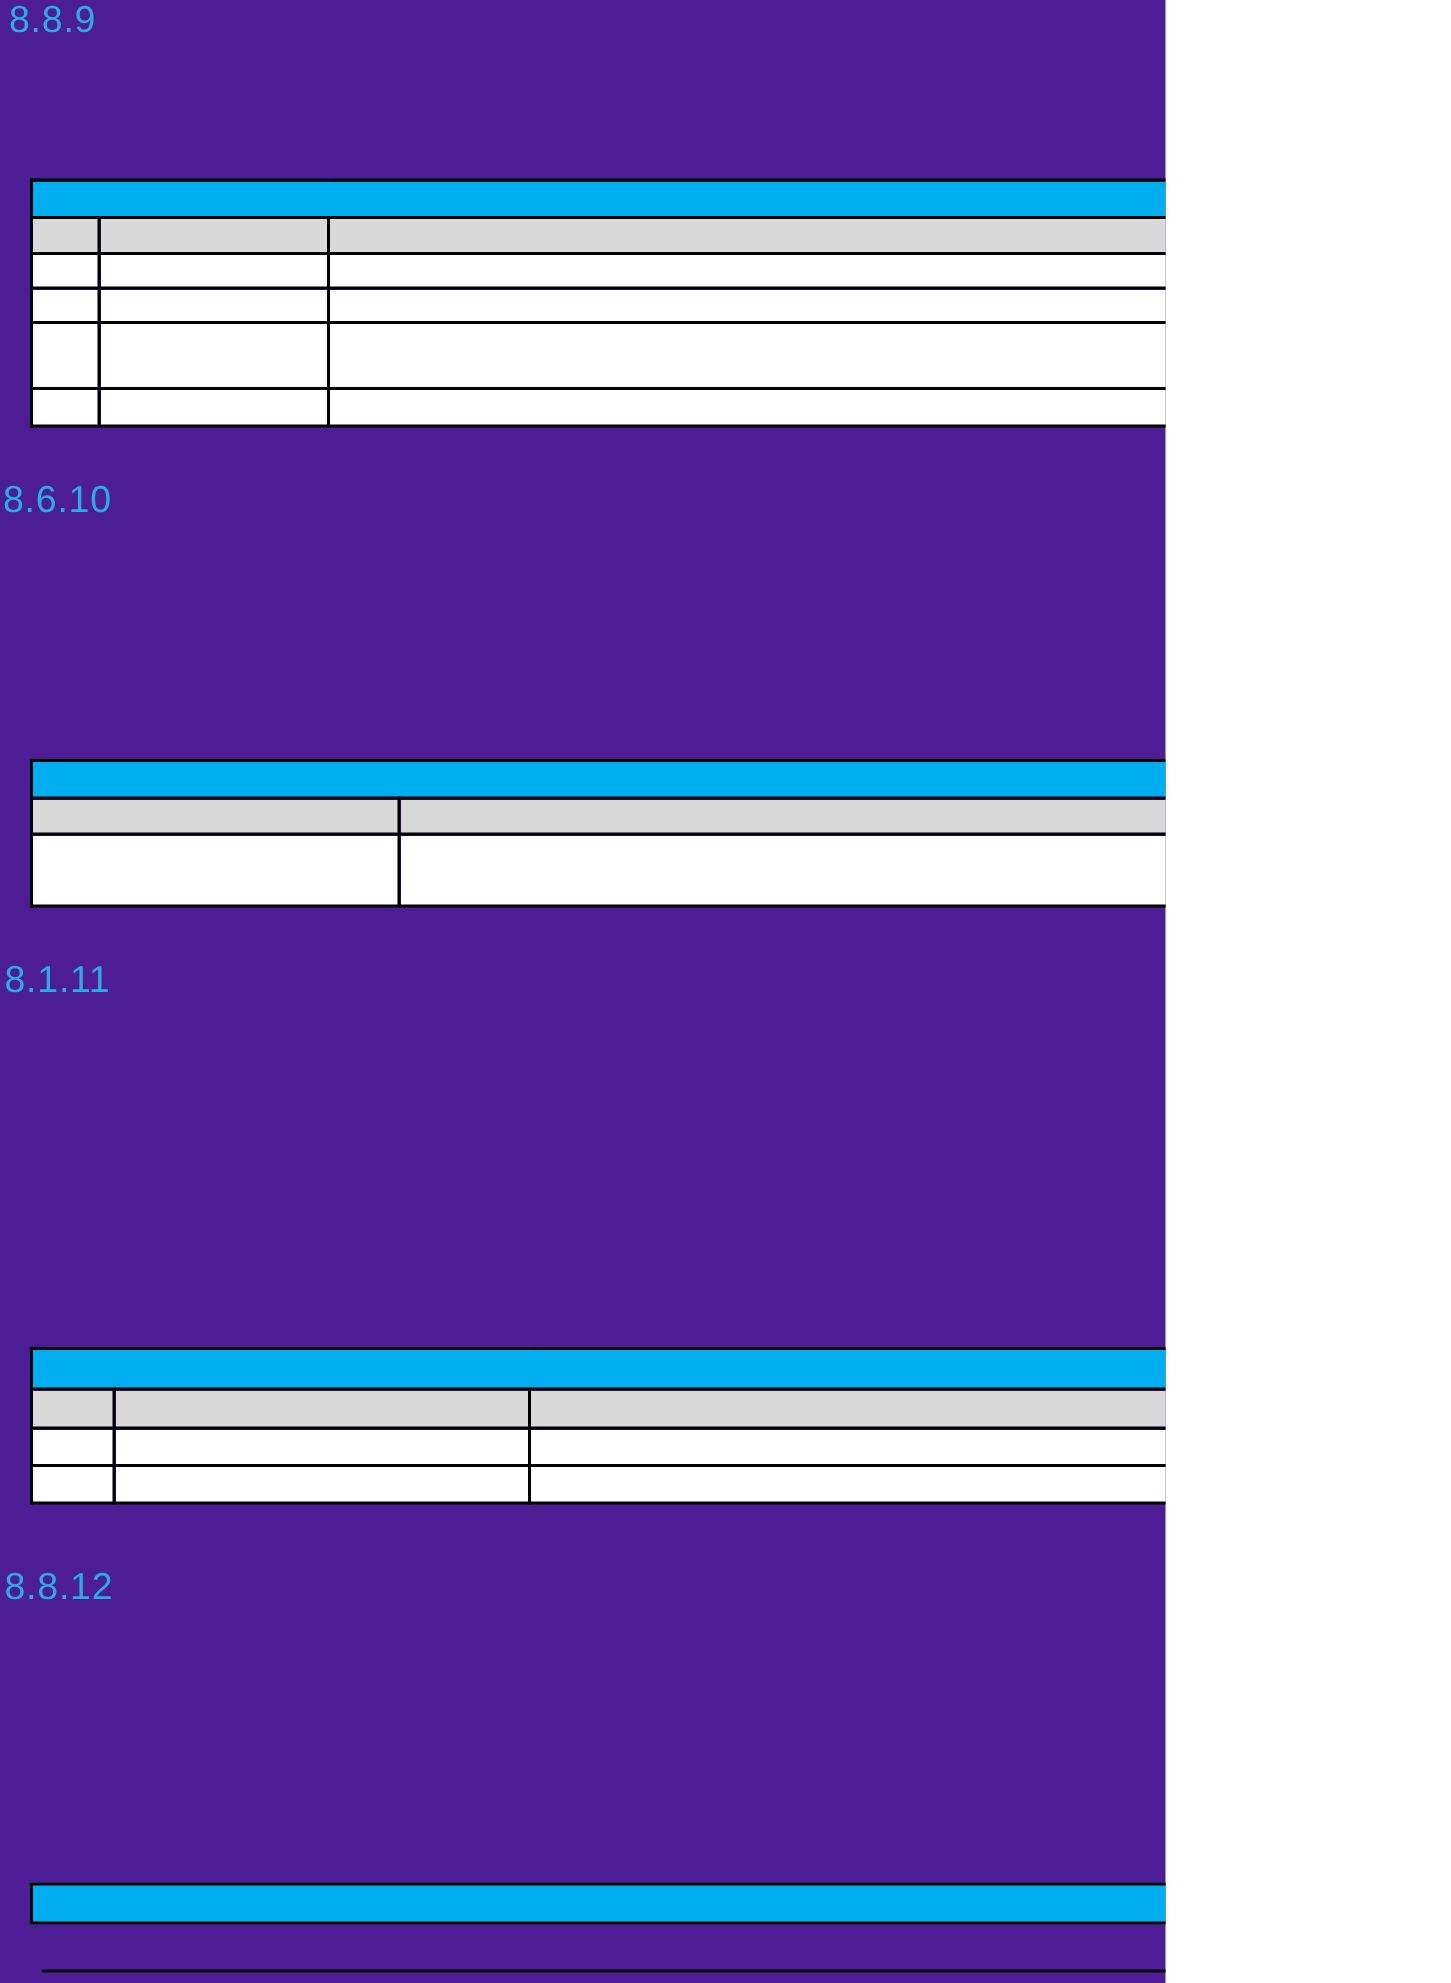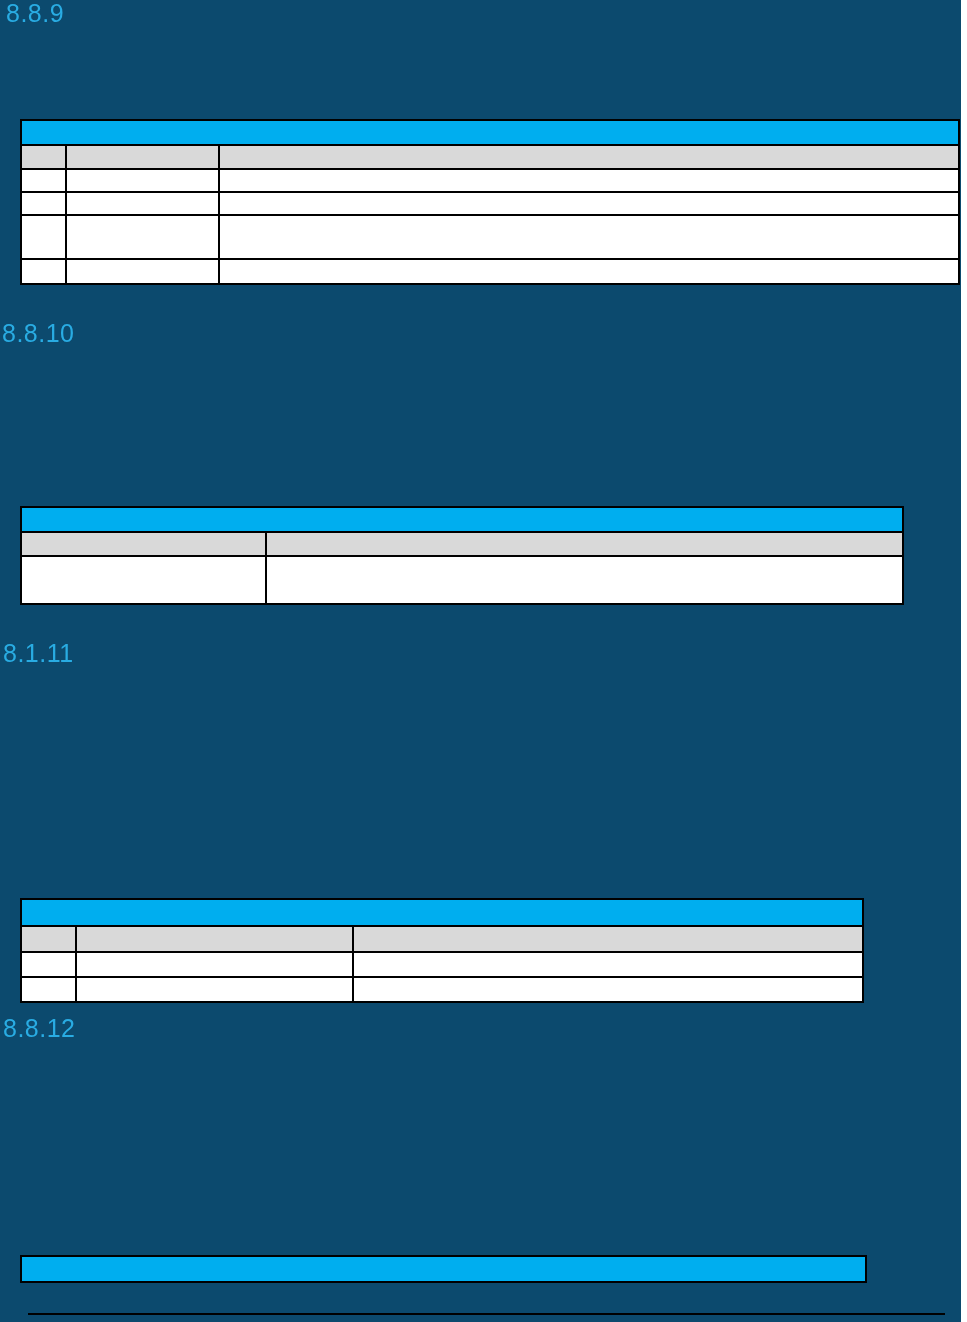--- a/index.html
+++ b/index.html
@@ -1,36 +1,36 @@
 <!DOCTYPE html>
 <html><head>
 <meta charset="utf-8">
 <style>
   html,body{margin:0;padding:0;background:#ffffff;}
   .page{
     position:relative;
-    width:961px;height:1322px;
-    background:#0c4a6e;
+    width:777px;height:1322px;
+    background:#4c1d95;
     font-family:"Liberation Sans", sans-serif;
     overflow:hidden;
   }
   .sec-heading{
     position:absolute;
     margin:0;
     font-size:25px;
     font-weight:300;
     line-height:1;
     color:#29ace3;
     letter-spacing:0.5px;
     white-space:nowrap;
   }
   #h1{top:1px;left:6px;}
   #h2{top:321px;left:2px;}
   #h3{top:641px;left:3px;}
-  #h4{top:1016px;left:3px;}
+  #h4{top:1046px;left:3px;}
 
   table.doc-table{
     position:absolute;
     border-collapse:collapse;
     table-layout:fixed;
   }
   table.doc-table td{
     border:2px solid #000000;
     padding:0 4px;
     font-size:13px;
@@ -113,21 +113,21 @@
       <td class="cell"></td>
     </tr>
     <tr class="row-4">
       <td class="cell"></td>
       <td class="cell"></td>
       <td class="cell"></td>
     </tr>
   </tbody>
     </table>
 
-  <h2 id="h2" class="sec-heading">8.8.10</h2>
+  <h2 id="h2" class="sec-heading">8.6.10</h2>
 
   <table id="t2" class="doc-table">
     <colgroup>
         <col style="width:245px">
         <col style="width:637px">
       </colgroup>
     <tbody>
         <tr class="row-band">
       <td class="band" colspan="2"></td>
     </tr>

